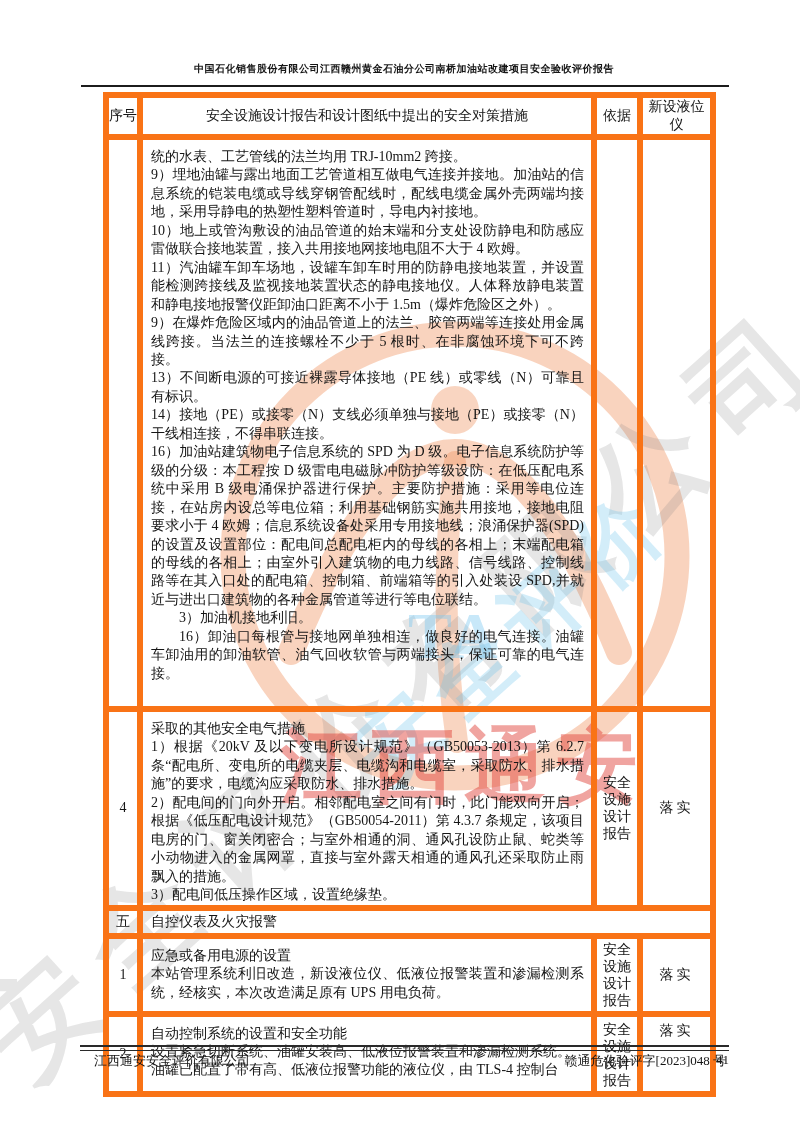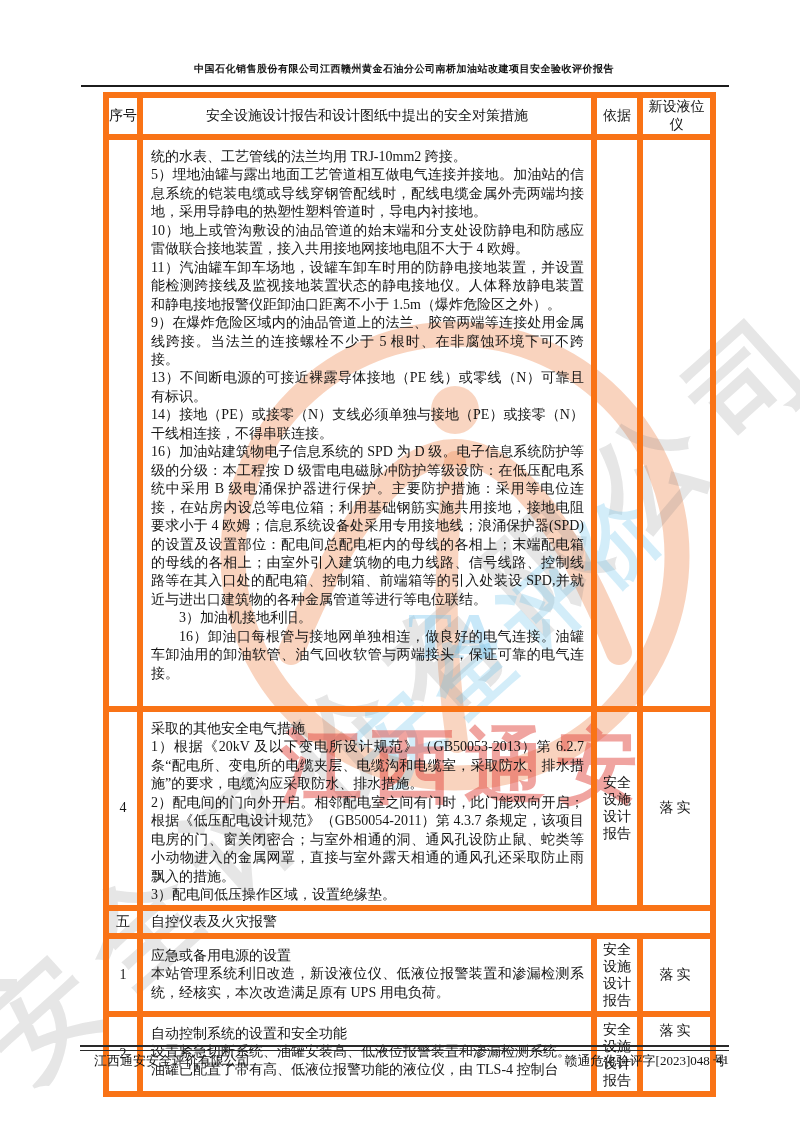--- a/index.html
+++ b/index.html
@@ -71,21 +71,21 @@
         <th>安全设施设计报告和设计图纸中提出的安全对策措施</th>
         <th>依据</th>
         <th>新设液位仪</th>
       </tr>
     </thead>
     <tbody>
       <tr style="height:572px">
         <td class="seq"></td>
         <td class="content">
           <p class="para">统的水表、工艺管线的法兰均用 TRJ-10mm2 跨接。</p>
-          <p class="para">5）埋地油罐与露出地面工艺管道相互做电气连接并接地。加油站的信息系统的铠装电缆或导线穿钢管配线时，配线电缆金属外壳两端均接地，采用导静电的热塑性塑料管道时，导电内衬接地。</p>
+          <p class="para">9）埋地油罐与露出地面工艺管道相互做电气连接并接地。加油站的信息系统的铠装电缆或导线穿钢管配线时，配线电缆金属外壳两端均接地，采用导静电的热塑性塑料管道时，导电内衬接地。</p>
           <p class="para">10）地上或管沟敷设的油品管道的始末端和分支处设防静电和防感应雷做联合接地装置，接入共用接地网接地电阻不大于 4 欧姆。</p>
           <p class="para">11）汽油罐车卸车场地，设罐车卸车时用的防静电接地装置，并设置能检测跨接线及监视接地装置状态的静电接地仪。人体释放静电装置和静电接地报警仪距卸油口距离不小于 1.5m（爆炸危险区之外）。</p>
           <p class="para">9）在爆炸危险区域内的油品管道上的法兰、胶管两端等连接处用金属线跨接。当法兰的连接螺栓不少于 5 根时、在非腐蚀环境下可不跨接。</p>
           <p class="para">13）不间断电源的可接近裸露导体接地（PE 线）或零线（N）可靠且有标识。</p>
           <p class="para">14）接地（PE）或接零（N）支线必须单独与接地（PE）或接零（N）干线相连接，不得串联连接。</p>
           <p class="para">16）加油站建筑物电子信息系统的 SPD 为 D 级。电子信息系统防护等级的分级：本工程按 D 级雷电电磁脉冲防护等级设防：在低压配电系统中采用 B 级电涌保护器进行保护。主要防护措施：采用等电位连接，在站房内设总等电位箱；利用基础钢筋实施共用接地，接地电阻要求小于 4 欧姆；信息系统设备处采用专用接地线；浪涌保护器(SPD)的设置及设置部位：配电间总配电柜内的母线的各相上；末端配电箱的母线的各相上；由室外引入建筑物的电力线路、信号线路、控制线路等在其入口处的配电箱、控制箱、前端箱等的引入处装设 SPD,并就近与进出口建筑物的各种金属管道等进行等电位联结。</p>
           <p class="para indent">3）加油机接地利旧。</p>
           <p class="para indent">16）卸油口每根管与接地网单独相连，做良好的电气连接。油罐车卸油用的卸油软管、油气回收软管与两端接头，保证可靠的电气连接。</p>
         </td>
         <td class="basis"></td>

